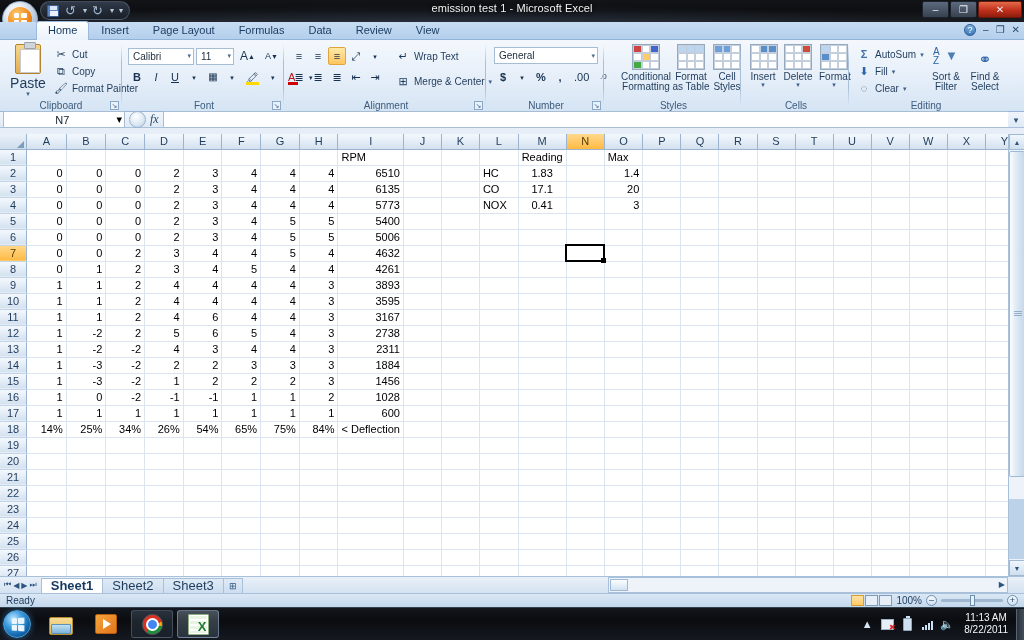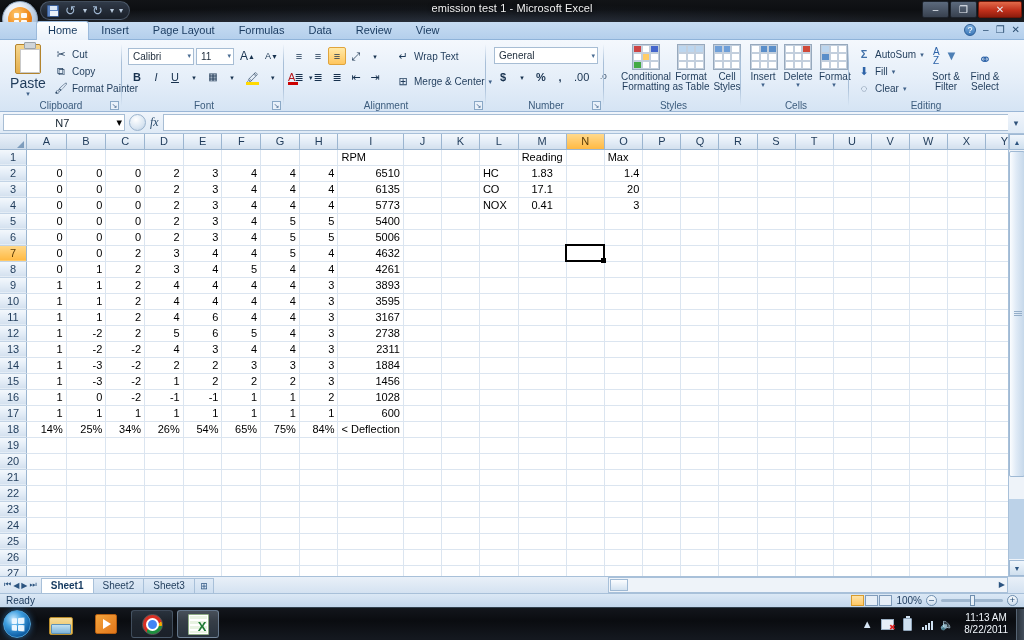--- a/index.html
+++ b/index.html
@@ -165,21 +165,21 @@
   .bigbtn { width:auto; text-align:center; }
   .bigbtn .bi { width:30px; height:28px; margin:0 auto; }
   .bigbtn .bl { font-size:10px; color:#1f3b5a; line-height:10px; }
   .bigbtn .bc { font-size:7px; color:#40628a; line-height:6px; }
 
   .icon-grid { width:28px; height:26px; background:#fff; border:1px solid #97a9bd; display:grid; grid-template-columns:repeat(3,1fr); grid-template-rows:repeat(3,1fr); }
   .icon-grid i { border:.5px solid #c3cfdd; }
 
   
   .formula-bar {
-    position:absolute; left:0; top:112px; width:1024px; height:22px;
+    position:absolute; left:0; top:112px; width:1024px; height:16px;
     background:linear-gradient(to bottom,#f0f5fb,#dfeaf6);
     border-bottom:1px solid #a8c0d9;
     display:flex; align-items:center;
   }
   .namebox {
     margin-left:3px; width:122px; height:17px; background:#fff;
     border:1px solid #a7bdd4; display:flex; align-items:center;
     padding:0 2px 0 4px;
   }
   .namebox .nv { flex:1; text-align:center; font-size:11px; color:#11202e; }
@@ -277,21 +277,21 @@
   
   .tabbar {
     position:absolute; left:0; top:576px; width:1024px; height:17px;
     background:linear-gradient(to bottom,#e9f0f8,#d4e2f1);
     border-top:1px solid #a8c0d9;
     display:flex; align-items:center;
   }
   .navbtns { display:flex; align-items:center; gap:2px; padding:0 4px; color:#2c5480; font-size:8px; }
   .sheet-tab {
     height:15px; padding:0 9px; display:flex; align-items:center;
-    font-size:10px; color:#1f3b5a;
+    font-size:13px; color:#1f3b5a;
     background:linear-gradient(to bottom,#dfeaf6,#cddef0);
     border:1px solid #a8c0d9; border-bottom:none;
     margin-right:-1px;
     transform: skewX(0deg);
   }
   .sheet-tab.active { background:#fff; color:#14395f; font-weight:bold; }
   .tab-new {
     height:15px; width:20px; display:flex; align-items:center; justify-content:center;
     background:linear-gradient(to bottom,#dfeaf6,#cddef0);
     border:1px solid #a8c0d9; border-bottom:none; font-size:9px; color:#2c5480;

